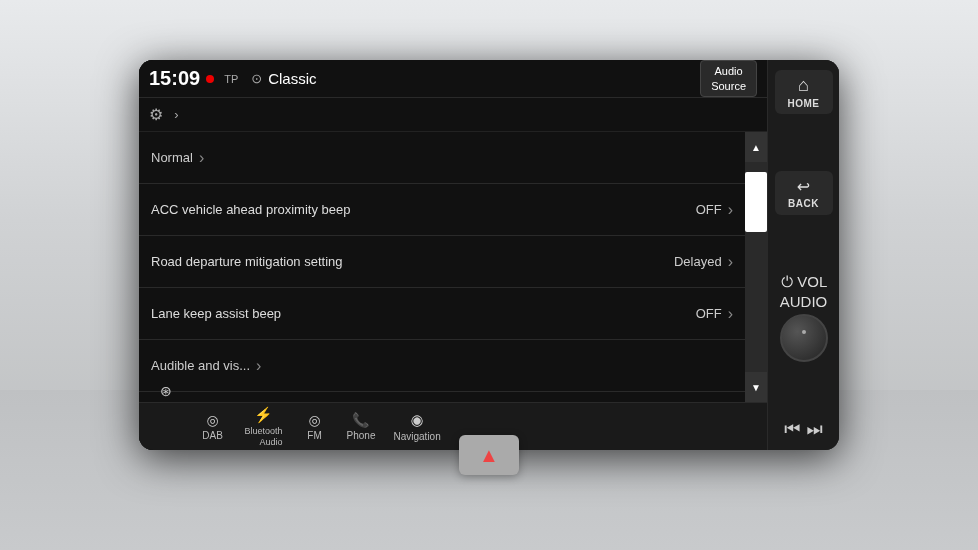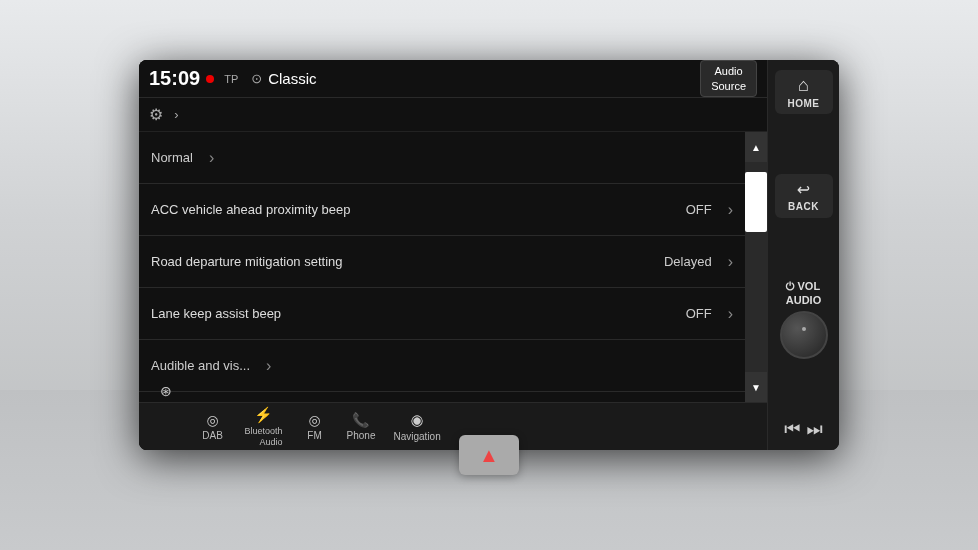--- a/index.html
+++ b/index.html
@@ -26,21 +26,21 @@
       z-index: 10;
       width: 700px;
       height: 410px;
       margin-top: -20px;
     }
 
     .screen {
       width: 700px;
       height: 390px;
       background: #1a1a1a;
-      border-radius: 8px;
+      border-radius: 14px;
       overflow: hidden;
       display: flex;
       flex-direction: row;
       box-shadow: 0 8px 40px rgba(0,0,0,0.7), inset 0 0 0 1px #333;
     }
 
     
     .main-area {
       flex: 1;
       display: flex;
@@ -156,21 +156,21 @@
 
     .list-item-label {
       color: #ddd;
       font-size: 13px;
       flex: 1;
     }
 
     .list-item-value {
       color: #ccc;
       font-size: 13px;
-      margin-right: 16px;
+      margin-right: 6px;
     }
 
     .chevron-right {
       color: #888;
       font-size: 16px;
     }
 
     
     .scrollbar-container {
       width: 22px;
@@ -457,21 +457,21 @@
         <span class="icon">⌂</span>
         <span class="label">HOME</span>
       </div>
 
       <div class="sidebar-btn">
         <span class="icon" style="font-size:16px;">↩</span>
         <span class="label">BACK</span>
       </div>
 
       <div class="vol-knob-container">
-        <span style="font-size:11px; color:#ddd; font-weight:bold; text-align:left; line-height:1.3;">⏻ VOL<br>AUDIO</span>
+        <span style="font-size:15px; color:#ddd; font-weight:normal; text-align:right; line-height:1.3;">⏻ VOL<br>AUDIO</span>
         <div class="vol-knob">
           <div class="vol-knob-dot"></div>
         </div>
       </div>
 
       <div class="track-controls">
         <span class="track-btn">⏮</span>
         <span class="track-btn">⏭</span>
       </div>
 

